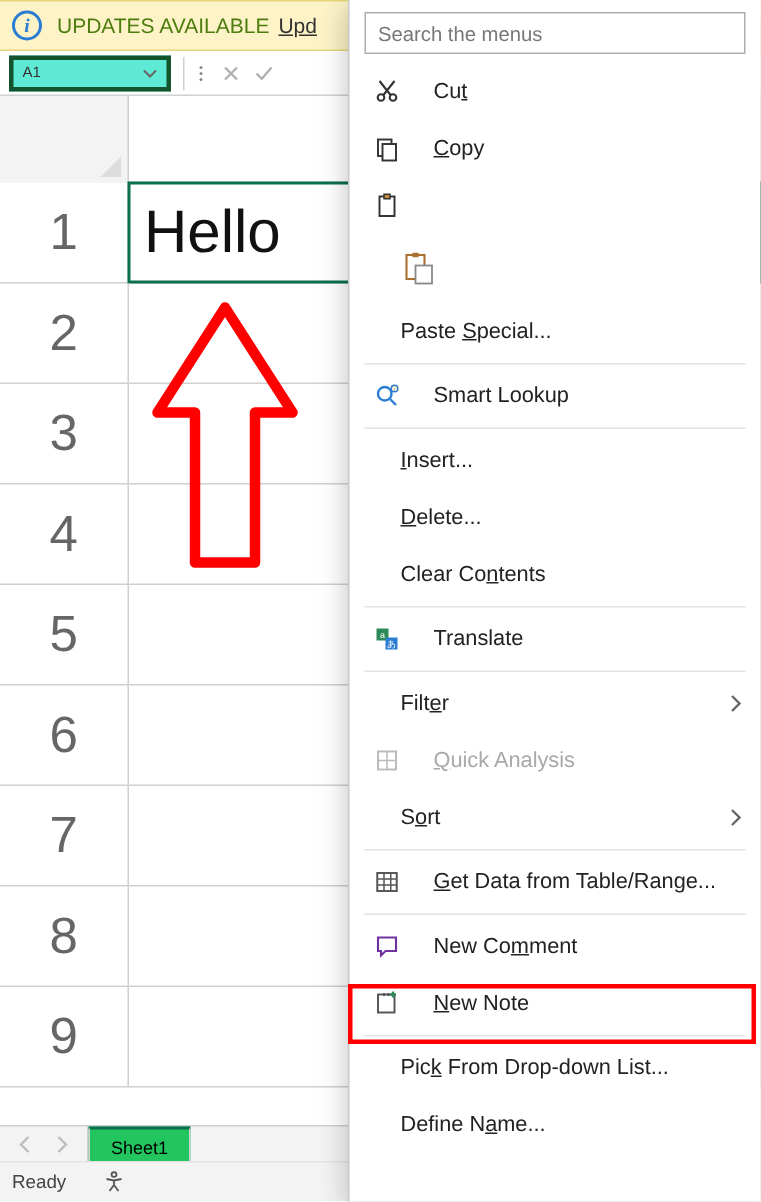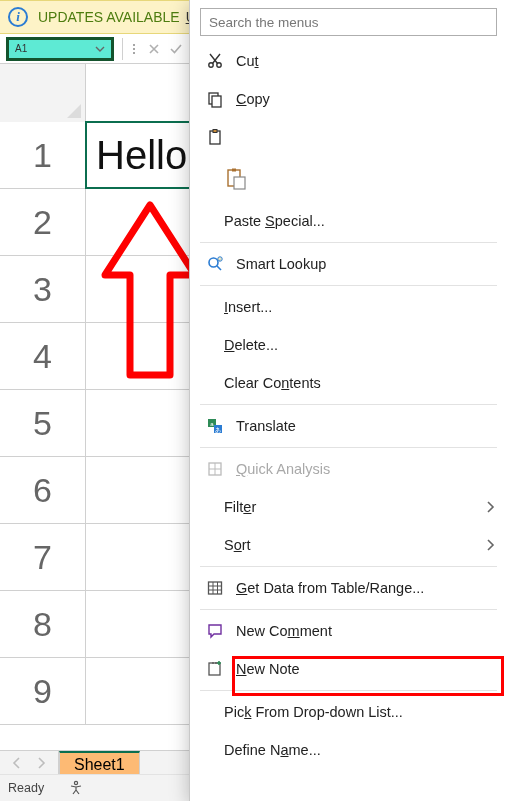--- a/index.html
+++ b/index.html
@@ -45,37 +45,37 @@
   .corner svg { opacity:.4;}
 
   
   .anno-arrow { position: absolute; left: 90px; top: 195px; width: 120px; height: 230px; pointer-events: none; }
 
   
   .sheet-strip { position: absolute; bottom: 27px; left: 0; right: 0; height: 24px;
                  background: #f3f3f3; border-top: 1px solid #d0d0d0; display: flex; align-items: stretch; }
   .sheet-nav { display: flex; align-items: center; padding: 0 12px; color: #999; font-size: 12px; gap: 14px;}
   .sheet-nav svg { opacity:.5; }
-  .tab { background: #fdba74; border: 1px solid #d0d0d0; border-bottom: none; padding: 3px 14px 0 14px;
-         font-size: 16px; display:flex; align-items:center; border-top:2px solid #0b6e4f; }
+  .tab { background: #22c55e; border: 1px solid #d0d0d0; border-bottom: none; padding: 3px 14px 0 14px;
+         font-size: 12px; display:flex; align-items:center; border-top:2px solid #0b6e4f; }
 
   .status { position: absolute; bottom: 0; left: 0; right: 0; height: 27px; background: #f3f3f3;
             border-top: 1px solid #e3e3e3; display: flex; align-items: center; font-size: 12.5px; color: #444;
             padding: 0 8px; }
   .status .ready { margin-right: 24px; }
   .status .acc-ico { margin-right: 6px; }
 
   
-  .ctx { position: absolute; top: 0; right: 0; width: 318px; bottom: 0; background: #ffffff;
+  .ctx { position: absolute; top: 0; right: 0; width: 275px; bottom: 0; background: #ffffff;
          border-left: 1px solid #c8c8c8; box-shadow: 0 4px 18px rgba(0,0,0,.25); display:flex; flex-direction:column; }
   .ctx-search { margin: 8px 10px 6px 10px; height: 28px; border: 1px solid #aeaeae; font-size: 13.5px;
                 padding: 0 8px; color: #777; display:flex; align-items:center; }
   .ctx-list { flex:1; overflow:hidden; }
   .ctx-item { display: flex; align-items: center; height: 38px; padding: 0 12px 0 12px;
-              font-size: 14.5px; color: #222; position: relative; }
+              font-size: 14.5px; color: #222; position: relative; gap: 10px; }
   .ctx-item.disabled { color: #a9a9a9; }
   .ctx-item .ico { width: 26px; display: inline-flex; align-items: center; justify-content: center;
                    margin-right: 8px; }
   .ctx-item.bold { font-weight: 600; color:#111; }
   .ctx-item .chev-r { margin-left: auto; }
   .ctx-sep { height: 1px; background: #e2e2e2; margin: 2px 10px; }
   .ctx-indent { padding-left: 34px; }
   .ctx-paste-icon-row { height: 46px; }
   .u { text-decoration: underline; }
 
@@ -278,37 +278,37 @@
             <text x="6" y="8.5" font-size="6" text-anchor="middle" fill="#fff">a</text>
             <rect x="8" y="8" width="8" height="8" fill="#2b7cd3"></rect>
             <text x="12" y="14.5" font-size="6" text-anchor="middle" fill="#fff">あ</text>
           </svg>
       </span>
       <span>Translate</span>
     </div>
 
     <div class="ctx-sep"></div>
 
-    <div class="ctx-item disabled">
-      <span class="ico">
-        <svg width="18" height="18" viewBox="0 0 18 18">
-            <rect x="3" y="3" width="12" height="12" fill="none" stroke="#bbb" stroke-width="1.3"></rect>
-            <path d="M3 9 L15 9 M9 3 L9 15" stroke="#bbb" stroke-width="1"></path>
-          </svg>
-      </span>
-      <span><span class="u">Q</span>uick Analysis</span>
-    </div>
-
     <div class="ctx-item ctx-indent">
       <span>Filt<span class="u">e</span>r</span>
       <svg class="chev-r" width="10" height="12" viewBox="0 0 10 12">
           <path d="M3 1 L8 6 L3 11" fill="none" stroke="#666" stroke-width="1.6"></path>
         </svg>
     </div>
 
+    <div class="ctx-item disabled">
+      <span class="ico">
+        <svg width="18" height="18" viewBox="0 0 18 18">
+            <rect x="3" y="3" width="12" height="12" fill="none" stroke="#bbb" stroke-width="1.3"></rect>
+            <path d="M3 9 L15 9 M9 3 L9 15" stroke="#bbb" stroke-width="1"></path>
+          </svg>
+      </span>
+      <span><span class="u">Q</span>uick Analysis</span>
+    </div>
+
     <div class="ctx-item ctx-indent">
       <span>S<span class="u">o</span>rt</span>
       <svg class="chev-r" width="10" height="12" viewBox="0 0 10 12">
           <path d="M3 1 L8 6 L3 11" fill="none" stroke="#666" stroke-width="1.6"></path>
         </svg>
     </div>
 
     <div class="ctx-sep"></div>
 
     <div class="ctx-item">

